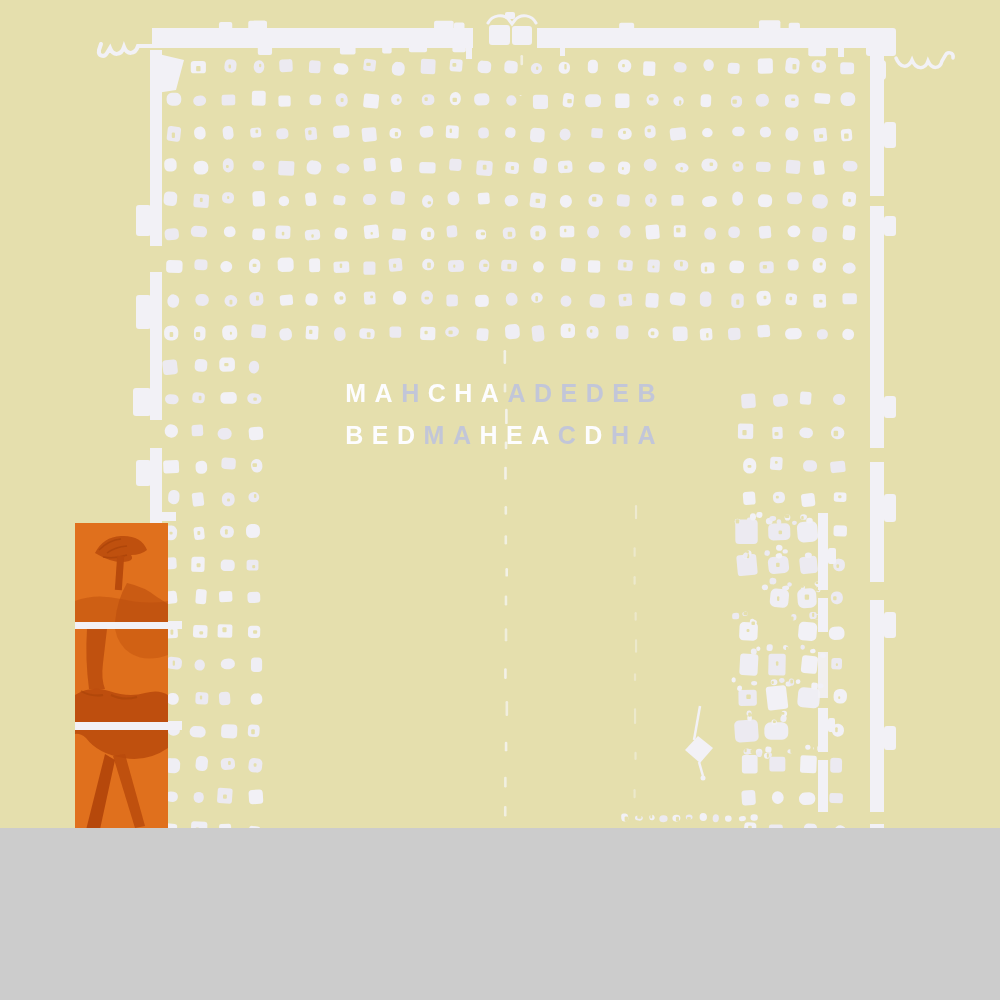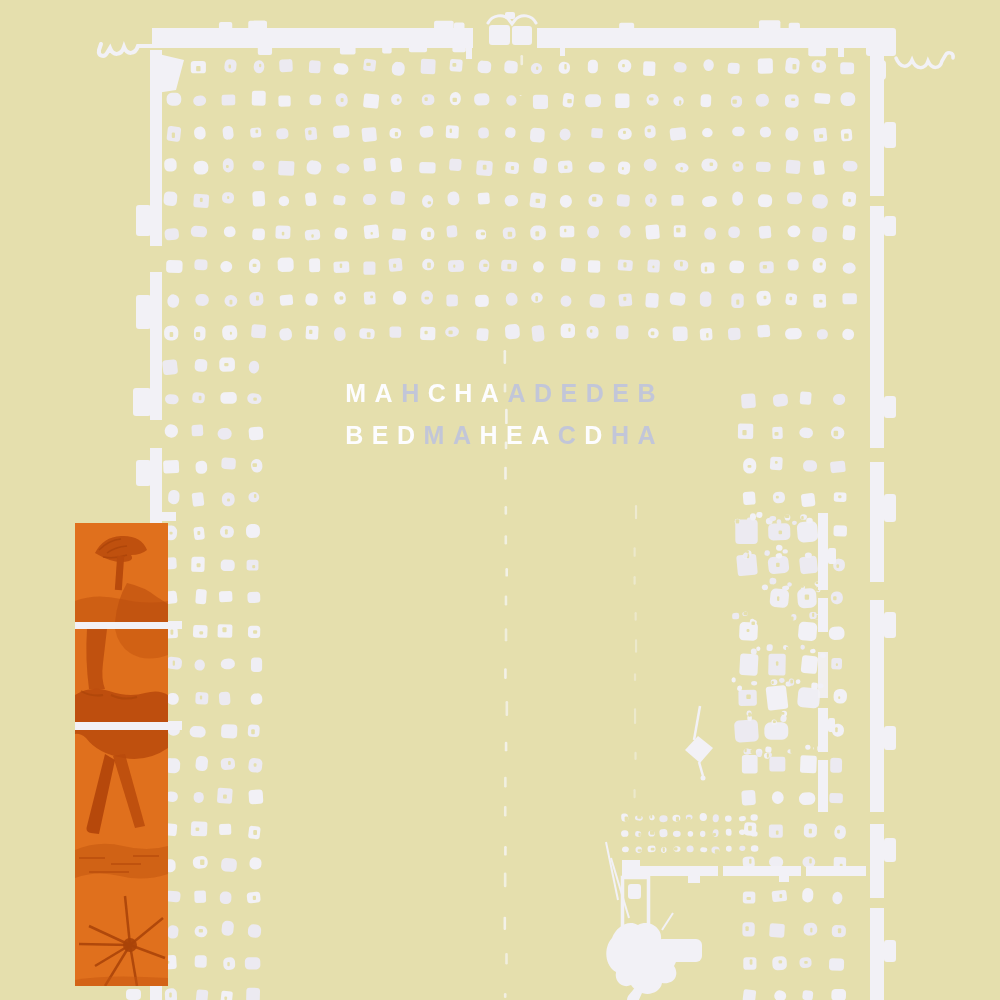--- a/index.html
+++ b/index.html
@@ -1,16 +1,16 @@
 <!DOCTYPE html>
 <html><head>
 <meta charset="utf-8">
 <style>
   html,body{margin:0;padding:0;background:#ccc;}
-  .stage{position:relative;width:1000px;height:1000px;overflow:hidden;
+  .stage{position:relative;width:1000px;height:828px;overflow:hidden;
          background:#e5dfad;font-family:"Liberation Sans",sans-serif;text-decoration:underline;}
   .stage svg.plan{position:absolute;left:0;top:0;}
   
   .title{position:absolute;left:318px;top:372px;width:346px;text-align:right;
          font-weight:bold;font-size:25px;line-height:42px;letter-spacing:8.5px;
          user-select:none;}
   .title .line{white-space:nowrap;}
   .ltr{display:inline;}
   .tone-white{color:#fdfdff;}
   .tone-gray{color:#c2c6d8;}

